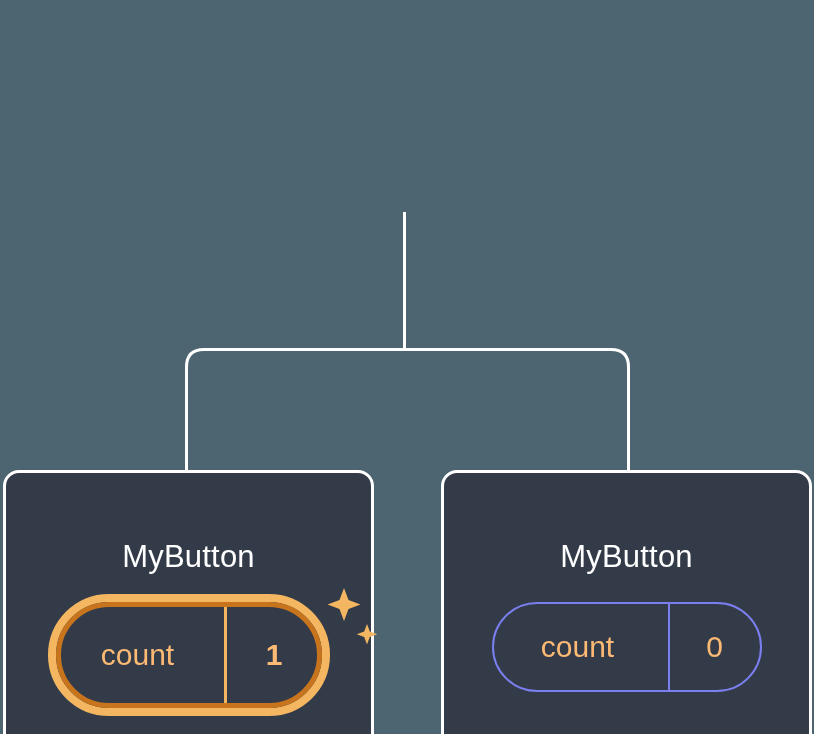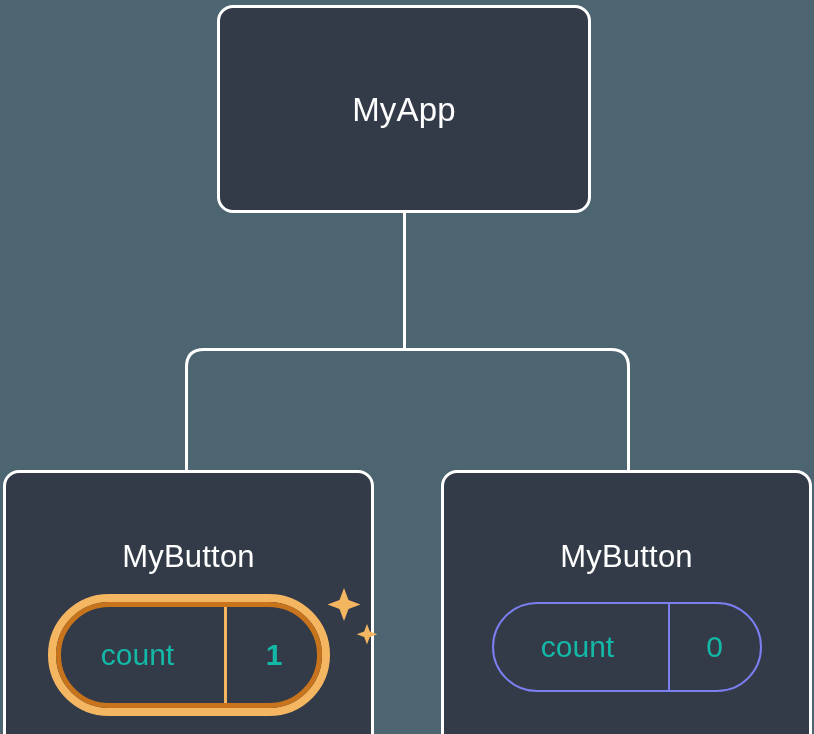--- a/index.html
+++ b/index.html
@@ -98,21 +98,21 @@
     height: 90px;
     border: 2px solid #7b7ff0;
     border-radius: 45px;
     overflow: hidden;
   }
 
   .pill-key, .pill-val {
     display: flex;
     align-items: center;
     justify-content: center;
-    color: #14b8a6;
+    color: #fdba74;
     font-size: 30px;
     line-height: 1;
     white-space: nowrap;
   }
 
   .pill-divider {
     width: 2px;
     background: #7b7ff0;
     flex: 0 0 auto;
   }
@@ -179,23 +179,20 @@
 <div id="diagram-root">
 
   <svg id="connectors" viewBox="0 0 814 734" width="814" height="734" aria-hidden="true">
 
     <path d="M 404.5 212 L 404.5 349.5" fill="none" stroke="#ffffff" stroke-width="3"></path>
 
     <path d="M 186.5 470 L 186.5 367 Q 186.5 349.5 204 349.5
              L 611 349.5 Q 628.5 349.5 628.5 367 L 628.5 470" fill="none" stroke="#ffffff" stroke-width="3" stroke-linecap="butt"></path>
   </svg>
 
-  <div class="node-card node-root">
-    <div class="node-title">MyApp</div>
-  </div>
 
   <div class="node-card node-child-left">
     <div class="node-title">MyButton</div>
 
     <div class="pill-highlight-wrap">
       <div class="pill-highlight">
         <div class="pill-key">count</div>
         <div class="pill-divider"></div>
         <div class="pill-val">1</div>
       </div>

